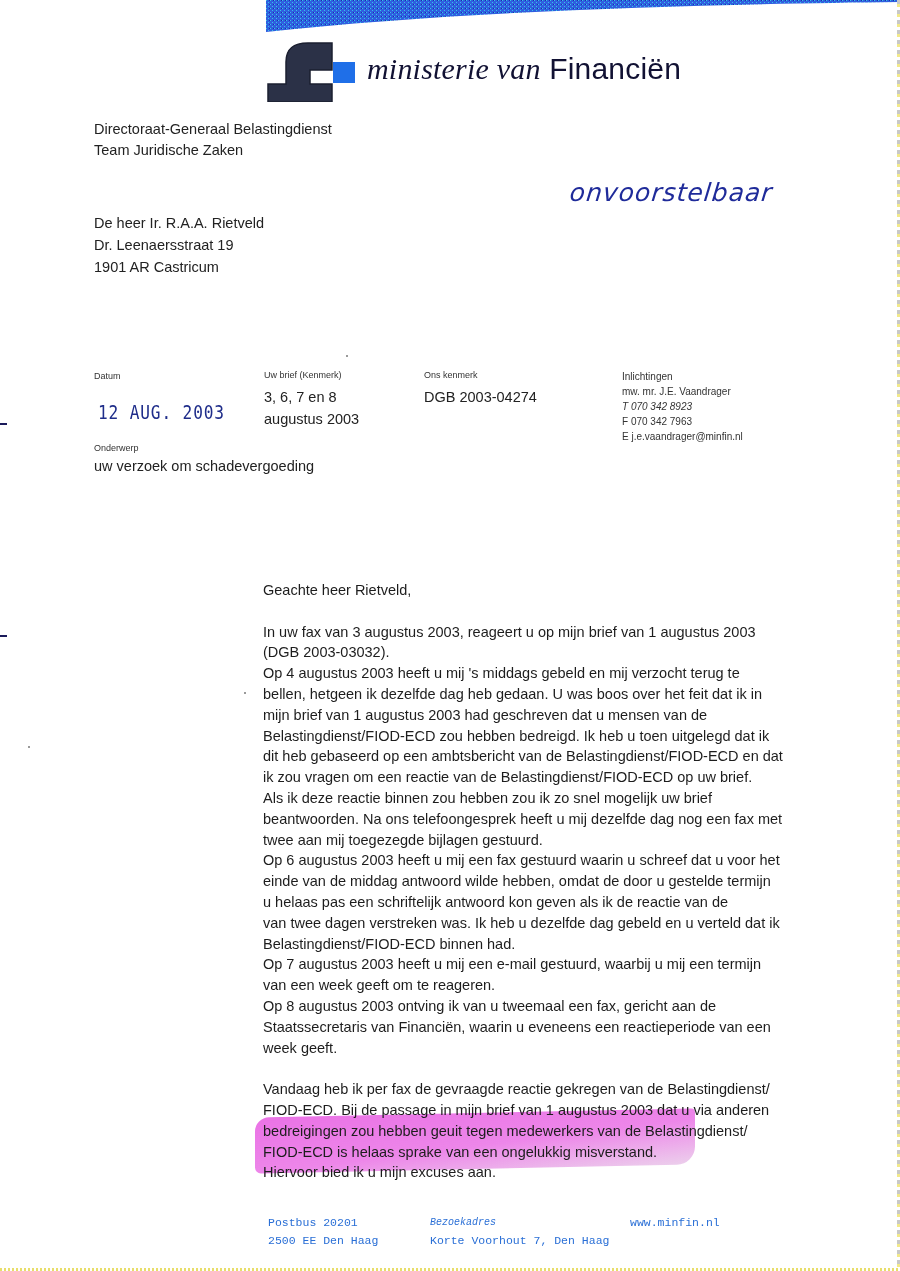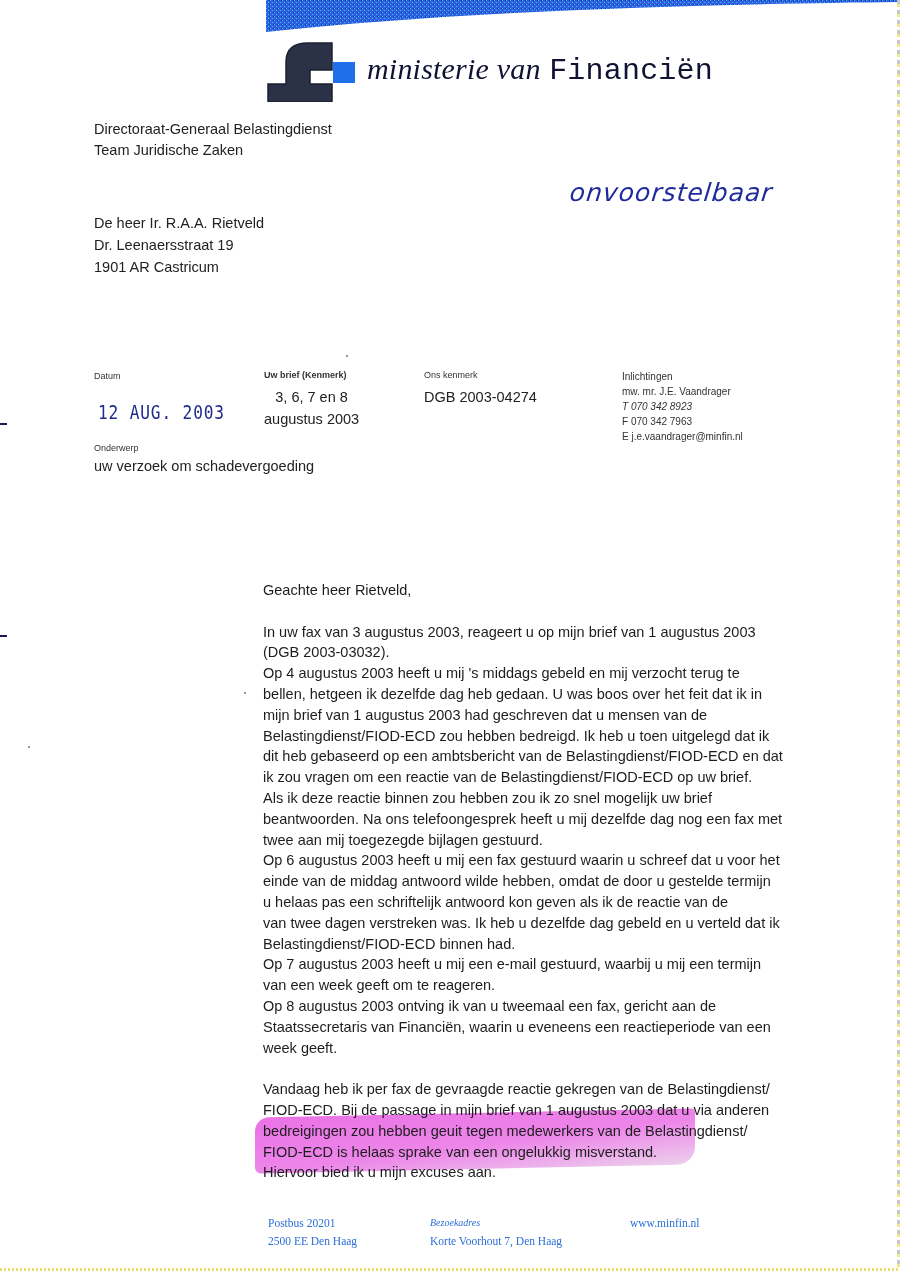--- a/index.html
+++ b/index.html
@@ -10,43 +10,43 @@
     .swoosh svg { display: block; }
 
     .right-edge { position: absolute; right: 0; top: 0; width: 3px; height: 1271px;
       background: repeating-linear-gradient(to bottom, #c8c8c8 0 4px, #f2e98a 4px 7px, #ffffff 7px 10px); }
     .bottom-edge { position: absolute; left: 0; bottom: 0; width: 900px; height: 3px;
       background: repeating-linear-gradient(to right, #e8de6a 0 2px, #ffffff 2px 4px); }
 
     .logo { position: absolute; left: 266px; top: 40px; width: 92px; height: 62px; }
     .brand { position: absolute; left: 367px; top: 52px; font-size: 30px; color: #111133; white-space: nowrap; letter-spacing: 0.2px; }
     .brand .it { font-family: "Liberation Serif", "DejaVu Serif", serif; font-style: italic; }
-    .brand .rm { font-family: Liberation Mono, monospace; }
+    .brand .rm { font-family: Liberation Sans, sans-serif; }
 
     .dept { position: absolute; left: 94px; top: 119px; font-size: 14.5px; line-height: 21px; color: #222; }
     .handwriting { position: absolute; left: 570px; top: 178px; font-family: "DejaVu Sans", sans-serif; font-size: 25px;
       color: #1f2b9a; letter-spacing: 1px; font-style: italic; transform: skewX(-6deg); transform-origin: left; }
     .addressee { position: absolute; left: 94px; top: 212px; font-size: 14.5px; line-height: 22px; color: #222; }
 
     .meta-label { position: absolute; font-size: 9px; color: #333; }
-    .meta-value { position: absolute; font-size: 14.5px; line-height: 22px; color: #222; text-align: center; }
+    .meta-value { position: absolute; font-size: 14.5px; line-height: 22px; color: #222; }
     .date-stamp { position: absolute; left: 98px; top: 401px; font-family: "DejaVu Sans Mono", monospace; font-size: 19px;
       color: #1f2d8a; transform: scaleX(0.85); transform-origin: left; letter-spacing: 1px; }
     .contact { position: absolute; left: 622px; top: 369px; font-size: 10px; line-height: 15px; color: #333; }
 
     .tick { position: absolute; left: 0; width: 7px; height: 2px; background: #1a1a5a; }
 
     .letter { position: absolute; left: 263px; top: 580px; width: 560px; font-size: 14.5px; line-height: 20.8px; color: #1d1d1d; }
     .letter p { margin: 0; }
     .letter .gap { height: 20.8px; }
     .hl-bg { position: absolute; left: 255px; top: 1113px; width: 440px; height: 56px; pointer-events: none;
       background: linear-gradient(174deg, rgba(226,60,220,0.72) 0%, rgba(226,60,220,0.62) 55%, rgba(200,120,200,0.35) 100%);
       border-radius: 14px 4px 18px 6px; transform: skewY(-1.2deg); mix-blend-mode: multiply; }
 
-    .footer { position: absolute; top: 1214px; font-family: Liberation Serif, serif; font-size: 11.5px;
+    .footer { position: absolute; top: 1214px; font-family: Liberation Mono, monospace; font-size: 11.5px;
       line-height: 18px; color: #2a6fd6; }
     .footer .small { font-style: italic; font-size: 10px; }
 
     .speck { position: absolute; width: 2px; height: 2px; background: #9a9a9a; }
   </style>
 </head>
 <body>
 
 <div class="swoosh">
   <svg width="634" height="34" viewBox="0 0 634 34">
@@ -85,21 +85,21 @@
 
 <div class="addressee">
   <div>De heer Ir. R.A.A. Rietveld</div>
   <div>Dr. Leenaersstraat 19</div>
   <div>1901 AR Castricum</div>
 </div>
 
 <div class="meta-label" style="left:94px; top:371px;">Datum</div>
 <div class="date-stamp">12 AUG. 2003</div>
 
-<div class="meta-label" style="left:264px; top:370px;font-weight:bold;">Uw brief (Kenmerk)</div>
+<div class="meta-label" style="left:264px; top:370px;">Uw brief (Kenmerk)</div>
 <div class="meta-value" style="left:264px; top:386px;">
   <div>3, 6, 7 en 8</div>
   <div>augustus 2003</div>
 </div>
 
 <div class="meta-label" style="left:424px; top:370px;">Ons kenmerk</div>
 <div class="meta-value" style="left:424px; top:386px;">DGB 2003-04274</div>
 
 <div class="contact">
   <div>Inlichtingen</div>

